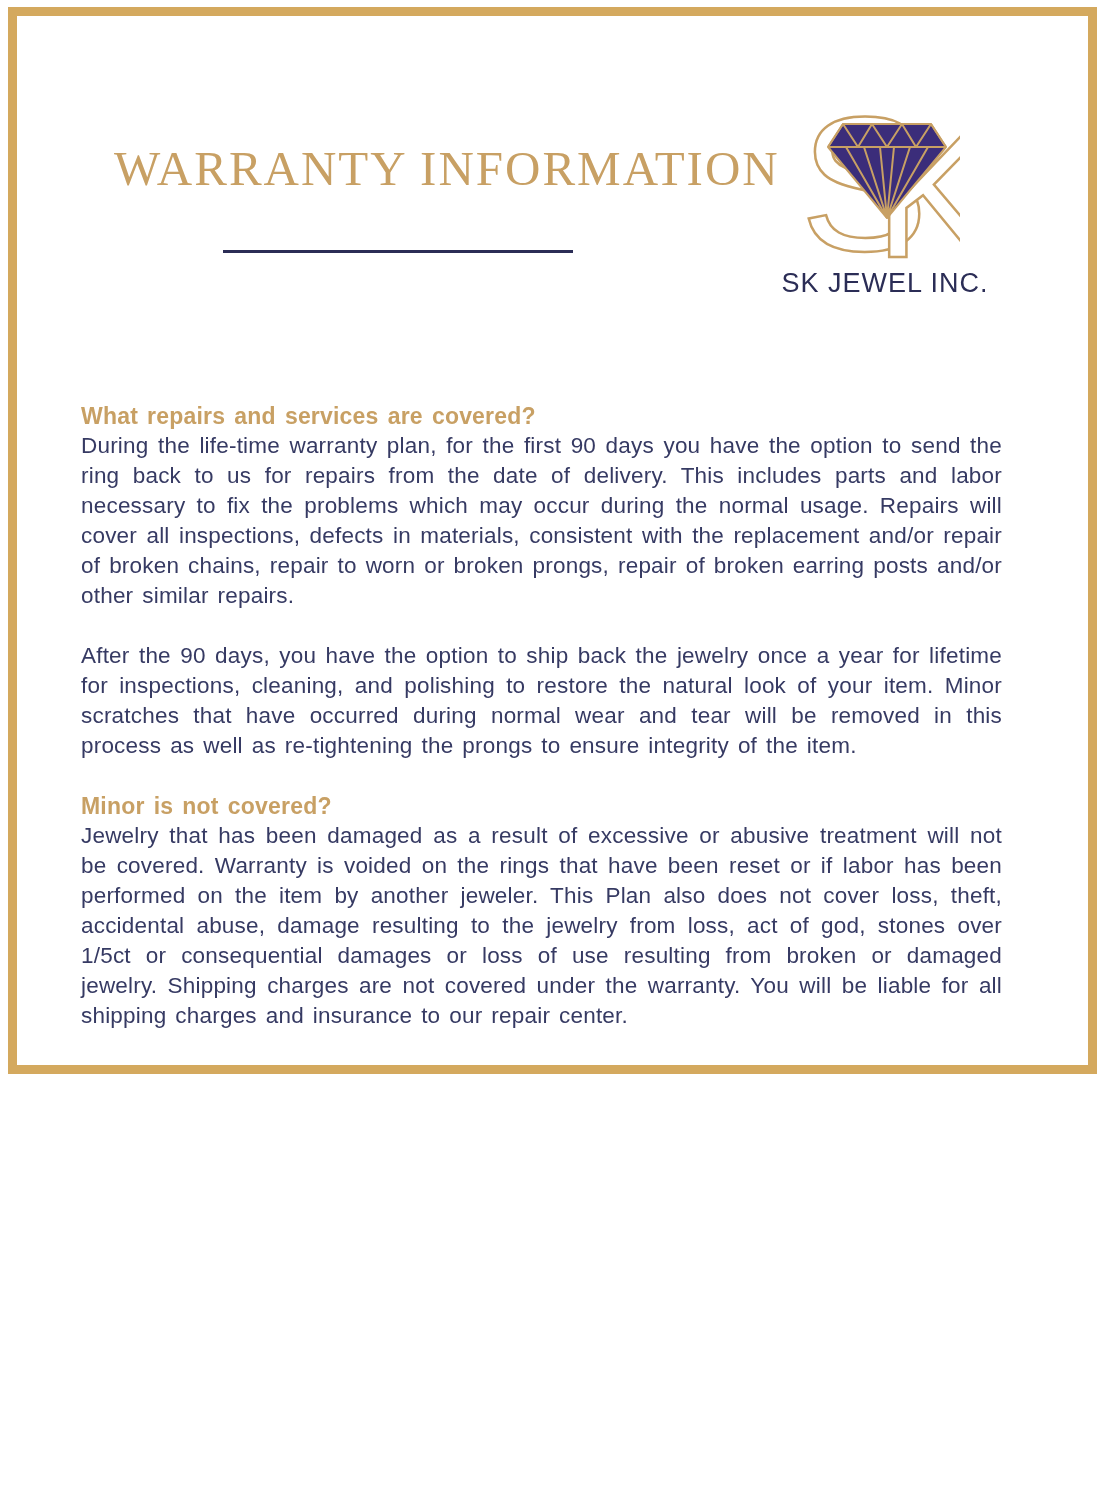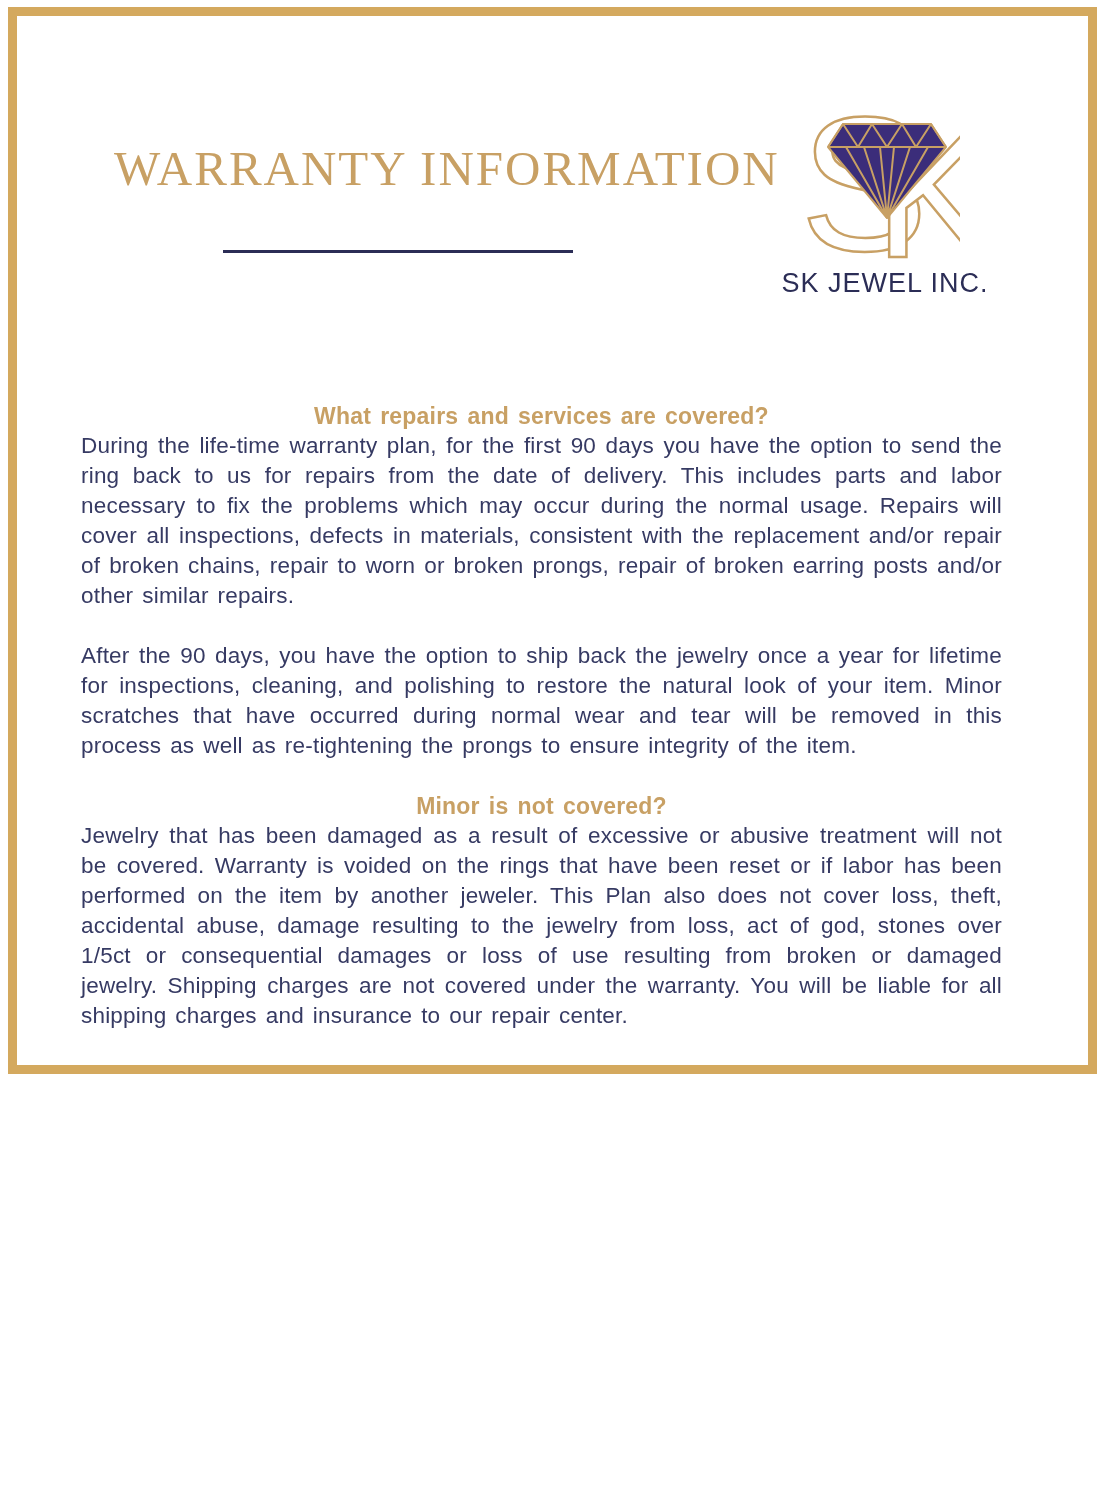--- a/index.html
+++ b/index.html
@@ -30,21 +30,21 @@
     position:absolute; left:778px; top:268px; width:214px; text-align:center;
     font-size:27px; letter-spacing:1px; color:var(--rule); white-space:nowrap;
   }
   .content{
     position:absolute; left:81px; top:401px; width:921px;
     color:var(--navy); font-size:22.5px; line-height:30px;
     text-align:justify; letter-spacing:0.2px; word-spacing:2.5px;
   }
   .content h2{
     font-size:23px; line-height:30px; margin:0; color:var(--gold);
-    font-weight:bold; text-align:center;
+    font-weight:bold; text-align:left;
   }
   .content p{ margin:0 0 30px 0; }
   .content section + section h2{ margin-top:6px; }
   .seal{ position:absolute; left:480px; top:1168px; width:150px; height:230px; }
   .rope-stroke{ fill:none; stroke:var(--rope); stroke-width:6; stroke-linecap:round; }
   .rope-under{ fill:none; stroke:var(--rope-dark); stroke-width:9; stroke-linecap:round; }
   .logo-letter{ fill:#ffffff; stroke:var(--gold); stroke-width:2.5; }
   .facet{ fill:none; stroke:var(--gold); stroke-width:2; stroke-linejoin:round; }
   .seal-mono{ fill:var(--seal-dark); font-weight:bold; font-size:27px; letter-spacing:1px; }
 </style>

